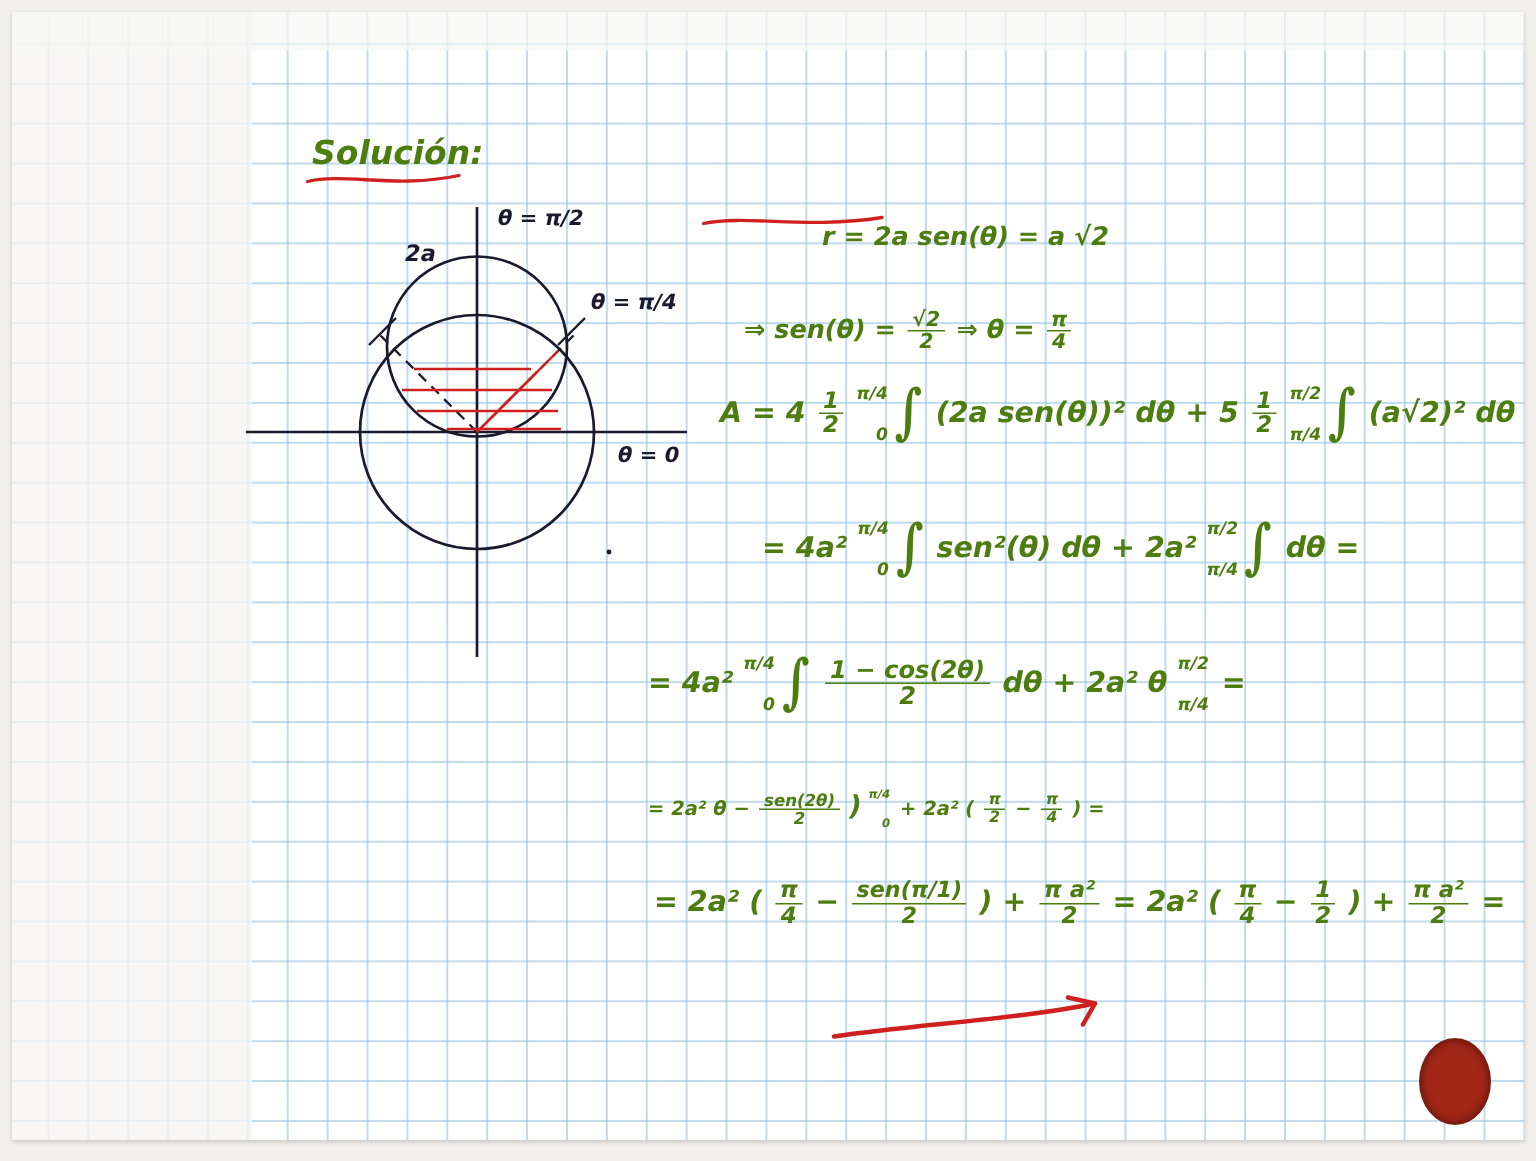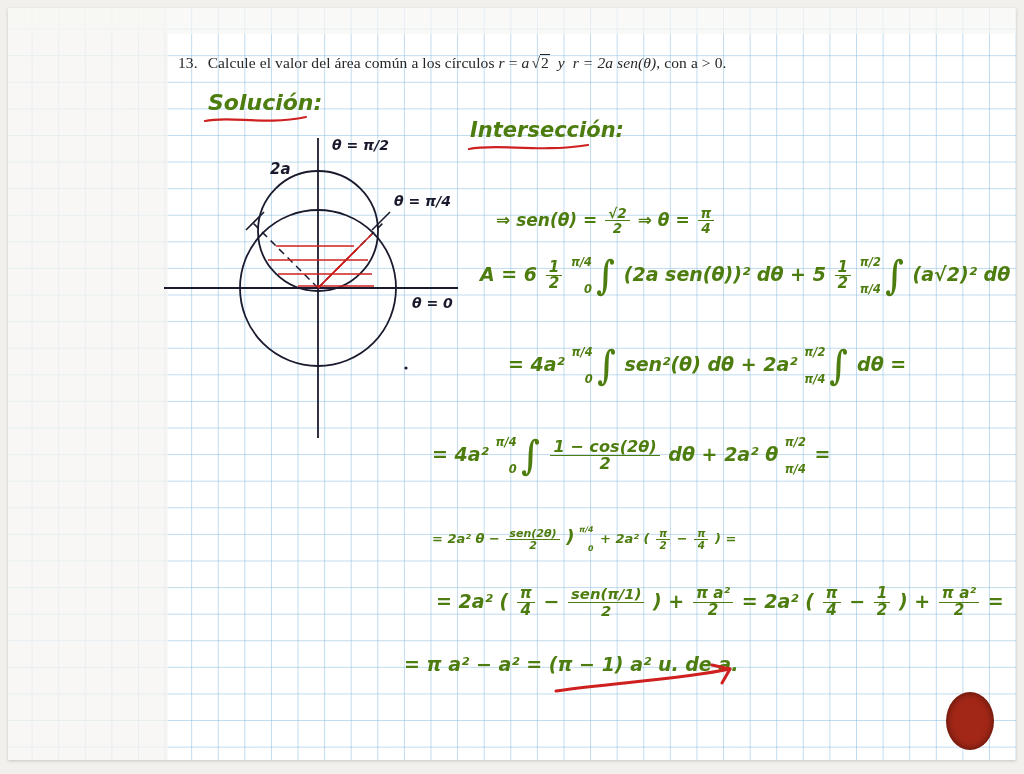--- a/index.html
+++ b/index.html
@@ -146,30 +146,20 @@
 </style>
 </head>
 <body>
 
 <div id="page">
   <div id="sheet">
     <div id="grid"></div>
     <div id="leftmargin"></div>
     <div id="topmargin"></div>
 
-    <div id="problem">
-      <span class="num">13.</span>
-      <span>Calcule el valor del área común a los círculos</span>
-      <span class="mathit">r</span>
-      <span>=</span>
-      <span class="mathit">a</span><span class="sqrt-wrap"><span class="sqrt-sym">√</span><span class="radicand">2</span></span>
-      &nbsp;<span class="mathit">y</span>&nbsp;
-      <span class="mathit">r = 2a sen(θ),</span>
-      <span>con a &gt; 0.</span>
-    </div>
 
     <div class="hand hand-it" style="left:200px; top:82px; font-size:22px;">Solución:</div>
     <svg style="position:absolute; left:194px; top:104px;" width="110" height="16">
       <path d="M3,9 C28,3 62,14 104,5" stroke="#cf2020" stroke-width="2.2" fill="none" stroke-linecap="round"></path>
     </svg>
 
     <svg id="figure" viewBox="0 0 320 340">
 
       <line x1="6" y1="170" x2="300" y2="170" stroke="#1a1a2e" stroke-width="1.8"></line>
       <line x1="160" y1="20" x2="160" y2="320" stroke="#1a1a2e" stroke-width="1.8"></line>
@@ -194,41 +184,41 @@
         <path d="M160,170 L200,130"></path>
       </g>
 
       <text x="112" y="56" font-family="DejaVu Sans, sans-serif" font-size="15" font-weight="600" font-style="italic" fill="#1a1a2e">2a</text>
       <text x="174" y="32" font-family="DejaVu Sans, sans-serif" font-size="14" font-weight="600" font-style="italic" fill="#1a1a2e">θ = π/2</text>
       <text x="236" y="88" font-family="DejaVu Sans, sans-serif" font-size="14" font-weight="600" font-style="italic" fill="#1a1a2e">θ = π/4</text>
       <text x="254" y="190" font-family="DejaVu Sans, sans-serif" font-size="14" font-weight="600" font-style="italic" fill="#1a1a2e">θ = 0</text>
       <circle cx="248" cy="250" r="1.6" fill="#1a1a2e"></circle>
     </svg>
 
-    <div class="hand hand-it" style="left:462px; top:110px; font-size:21px;">Intersección:</div>
     <svg style="position:absolute; left:458px; top:132px;" width="130" height="16">
       <path d="M3,9 C32,3 72,13 122,5" stroke="#cf2020" stroke-width="2.2" fill="none" stroke-linecap="round"></path>
     </svg>
 
+    <div class="hand hand-it" style="left:540px; top:140px; font-size:17px;">r = 2a sen(θ) = a √2</div>
 
     <div class="hand hand-it" style="left:488px; top:198px; font-size:17px;">
       <span>⇒ sen(θ) =</span>
       <span class="frac">
         <span class="top">√2</span>
         <span class="bot">2</span>
       </span>
       <span>⇒ θ =</span>
       <span class="frac">
         <span class="top">π</span>
         <span class="bot">4</span>
       </span>
     </div>
 
     <div class="hand hand-it" style="left:472px; top:248px; font-size:19px;">
-      <span>A = 6</span>
+      <span>A = 4</span>
       <span class="frac">
         <span class="top">1</span>
         <span class="bot">2</span>
       </span>
       <span class="limits">
         <span class="hi">π/4</span>
         <span class="lo">0</span>
       </span><span class="bigint">∫</span>
       <span>(2a sen(θ))² dθ + 5</span>
       <span class="frac">
@@ -332,21 +322,20 @@
       </span>
       <span>)</span>
       <span>+</span>
       <span class="frac">
         <span class="top">π a²</span>
         <span class="bot">2</span>
       </span>
       <span>=</span>
     </div>
 
-    <div class="hand hand-it" style="left:396px; top:645px; font-size:19px;">= π a² − a²  = (π − 1) a²   u. de a.</div>
 
     <svg style="position:absolute; left:544px; top:655px;" width="190" height="40">
       <path d="M4,28 C60,20 130,16 178,6" stroke="#cf2020" stroke-width="3" fill="none" stroke-linecap="round"></path>
       <path d="M178,6 L160,2 M178,6 L170,20" stroke="#cf2020" stroke-width="3" fill="none" stroke-linecap="round"></path>
     </svg>
 
   </div>
 
   <div id="stamp"></div>
 </div>

